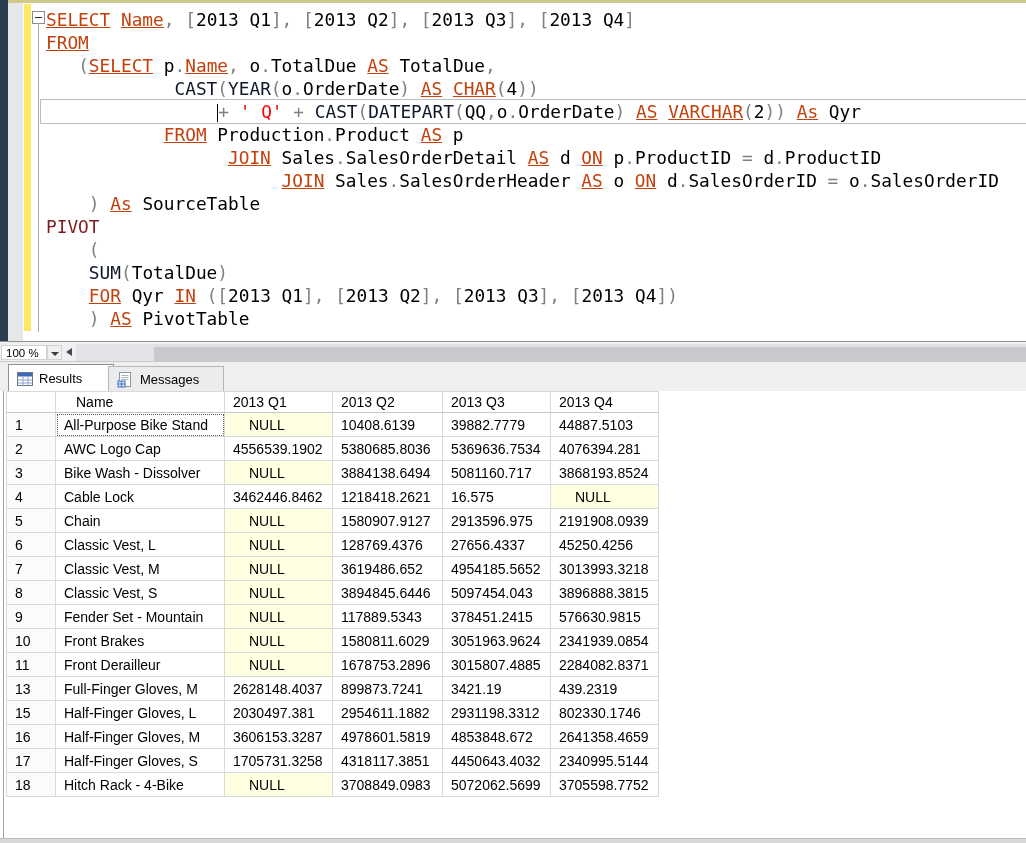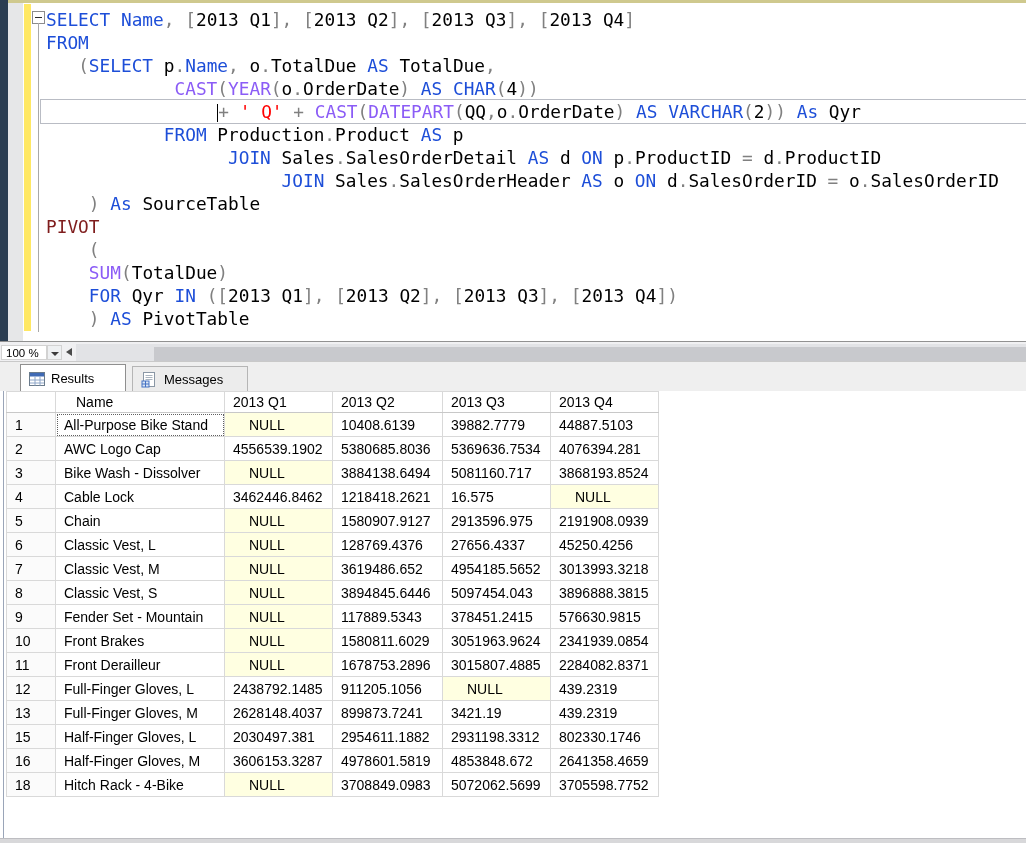--- a/index.html
+++ b/index.html
@@ -15,22 +15,22 @@
   .change-bar { position:absolute; left:24px; top:4px; width:7px; height:327px; background:#ffe863; }
   .fold-line { position:absolute; left:38px; top:23px; width:1px; height:309px; background:#a9a9a9; }
   .fold-box { position:absolute; left:32px; top:11px; width:13px; height:13px; background:#fff; border:1px solid #8c8c8c; }
   .fold-box::after { content:""; position:absolute; left:2px; right:2px; top:5px; height:1px; background:#2c2c2c; }
 
   .code { position:absolute; left:41px; top:8px; right:0; bottom:0;
           font-family:"DejaVu Sans Mono", monospace; font-size:17.8px; line-height:23px;
           white-space:pre; color:#000; }
   .code-line { height:23px; padding-left:5px; }
   .code-line.current { outline:1px solid #b9bcc4; background:#fff; }
-  .tk-k { color:#1d4ed8; }
-  .tk-f { color:#8b5cf6; }
+  .tk-k { color:#c2410c;text-decoration:underline; }
+  .tk-f { color:#0f172a; }
   .tk-s { color:#ff0000; }
   .tk-o { color:#808080; }
   .tk-g { color:#7f1d1d; }
   .tk-p { color:#000000; }
   .caret { display:inline-block; width:0; height:18px; border-left:1px solid #000; vertical-align:-4px; }
 
   
   .hscroll { position:absolute; left:0; top:341px; width:1026px; height:20px;
              background:#f0f0f2; border-top:1px solid #919191;padding-left:41px; }
   .zoom-combo { position:absolute; left:1px; top:3px; width:46px; height:15px; background:#fff;
@@ -41,24 +41,24 @@
                border-left:4px solid transparent; border-right:4px solid transparent; border-top:4px solid #3b3b3b; }
   .scroll-left { position:absolute; left:66px; top:6px; width:0; height:0;
                border-top:4px solid transparent; border-bottom:4px solid transparent; border-right:6px solid #4a4a4a; }
   .scroll-track { position:absolute; left:76px; top:2px; width:950px; height:17px; background:#e2e3e6; }
   .scroll-thumb { position:absolute; left:78px; top:3px; width:930px; height:15px; background:#c8c9cd; }
 
   
   .tabstrip { position:absolute; left:0; top:361px; width:1026px; height:30px;
               background:#efefef; border-top:1px solid #c9c9c9; }
   .tab { position:absolute; display:flex; align-items:center; gap:6px; font-size:13px; color:#000;
-         padding-left:8px; cursor:default;margin-left:12px; }
+         padding-left:8px; cursor:default; }
   .tab-results { left:8px; top:2px; width:106px; height:28px; background:#fff;
                  border:1px solid #8f8f8f; border-bottom:none; }
-  .tab-messages { left:120px; top:4px; width:116px; height:26px; background:#ececec;
+  .tab-messages { left:108px; top:4px; width:116px; height:26px; background:#ececec;
                   border:1px solid #b5b5b5; border-bottom:none;gap:8px; }
 
   
   .results-panel { position:absolute; left:0; top:391px; width:1026px; height:452px; background:#fff; overflow:hidden; }
   .panel-left-line { position:absolute; left:3px; top:0; width:1px; height:452px; background:#9aa5b8; }
   table.grid { position:absolute; left:6px; top:0; border-collapse:collapse; table-layout:fixed;
                font-size:14px; color:#000; }
   table.grid th, table.grid td { border:1px solid #d9d9d9; height:24px; padding:0 4px 0 8px;
                text-align:left; font-weight:normal; overflow:hidden; white-space:nowrap; background:#fff; }
   table.grid thead th { height:21px; border-bottom:1px solid #c8c8c8; }
@@ -223,28 +223,20 @@
           </tr>
           <tr>
             <th>11</th>
             <td>Front Derailleur</td>
             <td class="null-cell">NULL</td>
             <td>1678753.2896</td>
             <td>3015807.4885</td>
             <td>2284082.8371</td>
           </tr>
           <tr>
-            <th>12</th>
-            <td>Full-Finger Gloves, L</td>
-            <td>2438792.1485</td>
-            <td>911205.1056</td>
-            <td class="null-cell">NULL</td>
-            <td>439.2319</td>
-          </tr>
-          <tr>
             <th>13</th>
             <td>Full-Finger Gloves, M</td>
             <td>2628148.4037</td>
             <td>899873.7241</td>
             <td>3421.19</td>
             <td>439.2319</td>
           </tr>
           <tr>
             <th>15</th>
             <td>Half-Finger Gloves, L</td>
@@ -255,20 +247,28 @@
           </tr>
           <tr>
             <th>16</th>
             <td>Half-Finger Gloves, M</td>
             <td>3606153.3287</td>
             <td>4978601.5819</td>
             <td>4853848.672</td>
             <td>2641358.4659</td>
           </tr>
           <tr>
+            <th>17</th>
+            <td>Half-Finger Gloves, S</td>
+            <td>1705731.3258</td>
+            <td>4318117.3851</td>
+            <td>4450643.4032</td>
+            <td>2340995.5144</td>
+          </tr>
+          <tr>
             <th>18</th>
             <td>Hitch Rack - 4-Bike</td>
             <td class="null-cell">NULL</td>
             <td>3708849.0983</td>
             <td>5072062.5699</td>
             <td>3705598.7752</td>
           </tr>
         </tbody>
     </table>
     <div class="bottom-bar"></div>

